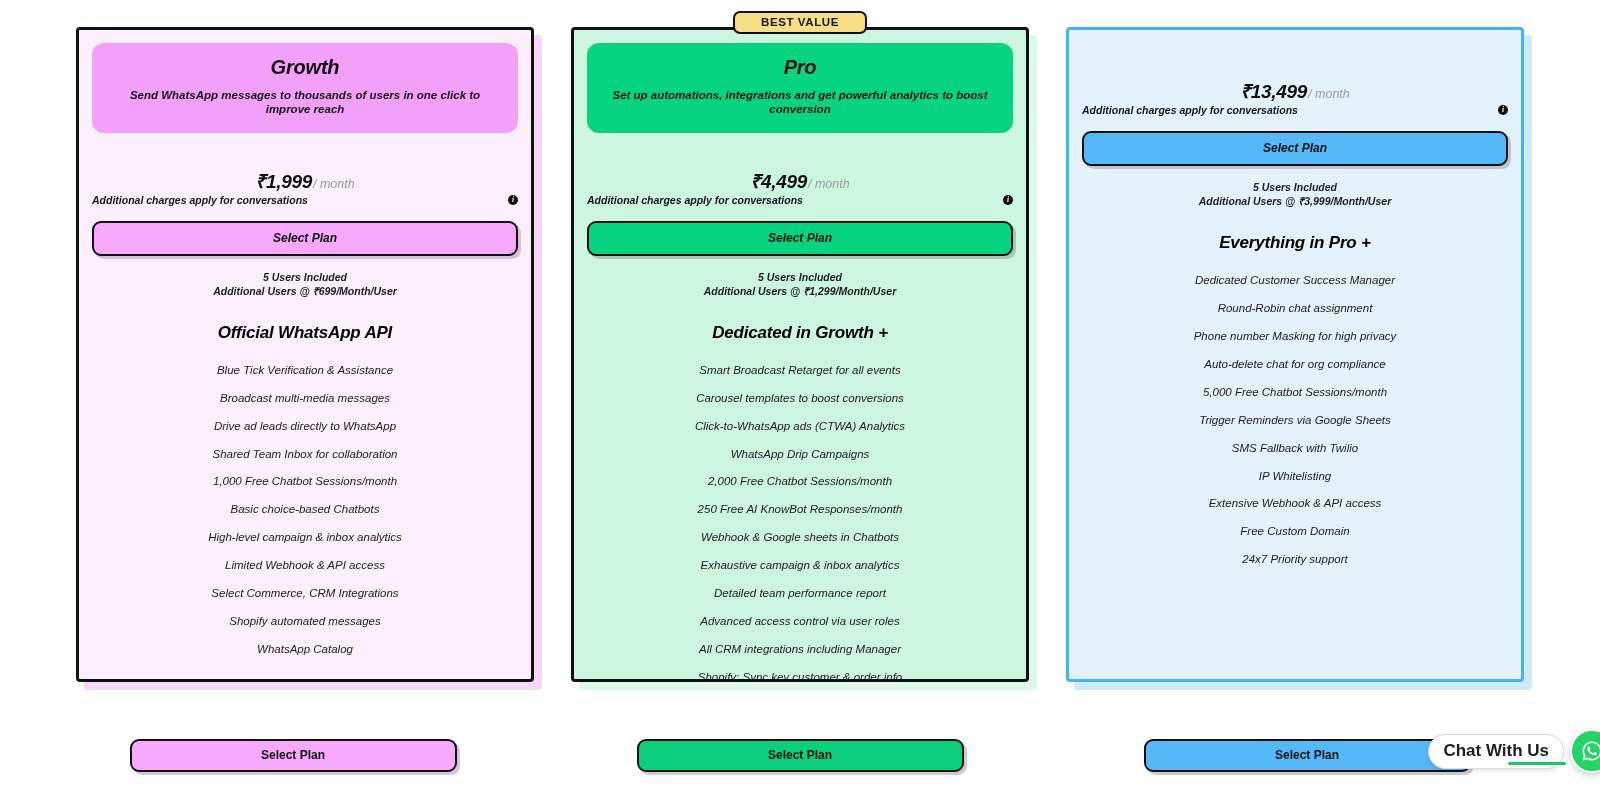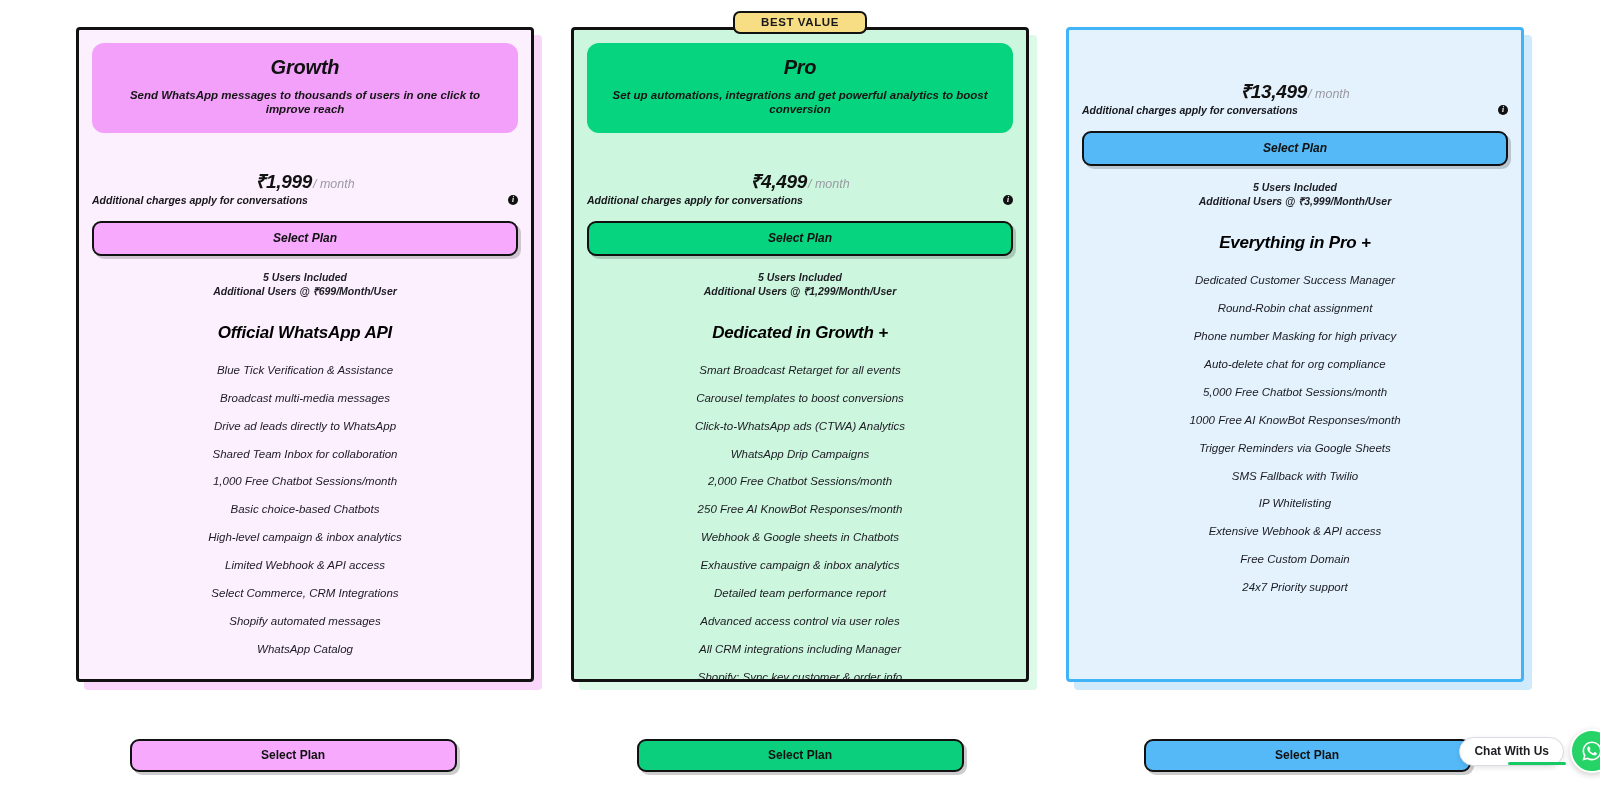--- a/index.html
+++ b/index.html
@@ -248,21 +248,21 @@
     bottom: 20px;
     display: flex;
     align-items: center;
     gap: 6px;
   }
   .chat-pill {
     background: #ffffff;
     border: 1.5px solid #d9dbe0;
     border-radius: 20px;
     padding: 6px 14px 7px 14px;
-    font-size: 12px;
+    font-size: 17px;
     font-weight: 600;
     color: #1d1d22;
     white-space: nowrap;
     box-shadow: 0 2px 5px rgba(0,0,0,0.10);
     cursor: pointer;
   }
   .chat-fab {
     width: 44px;
     height: 44px;
     border-radius: 50%;
@@ -399,21 +399,20 @@
         </div>
 
         <div class="everything">Everything in Pro +</div>
 
         <ul class="features">
             <li>Dedicated Customer Success Manager</li>
             <li>Round-Robin chat assignment</li>
             <li>Phone number Masking for high privacy</li>
             <li>Auto-delete chat for org compliance</li>
             <li>5,000 Free Chatbot Sessions/month</li>
-            <li>1000 Free AI KnowBot Responses/month</li>
             <li>Trigger Reminders via Google Sheets</li>
             <li>SMS Fallback with Twilio</li>
             <li>IP Whitelisting</li>
             <li>Extensive Webhook &amp; API access</li>
             <li>Free Custom Domain</li>
             <li>24x7 Priority support</li>
           </ul>
       </div>
     </div>
 

